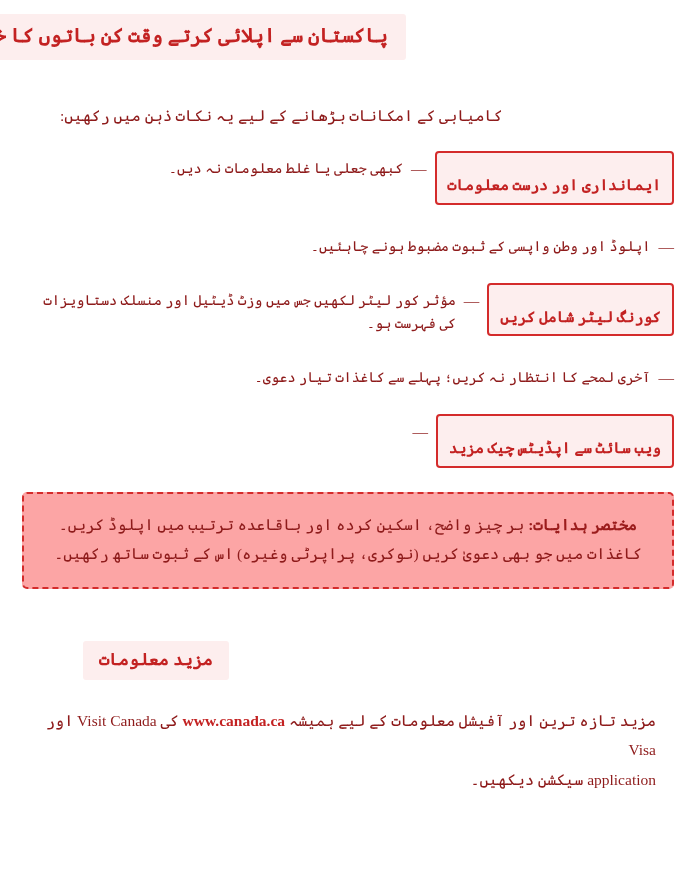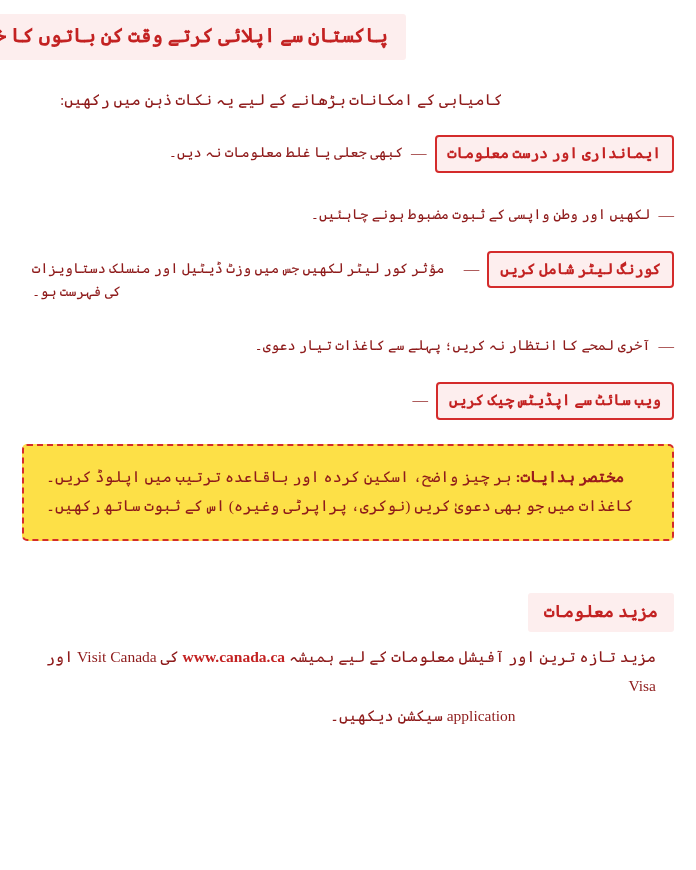--- a/index.html
+++ b/index.html
@@ -38,21 +38,21 @@
   .title-text {
     font-size: 19.5px;
     font-weight: bold;
     color: #c32222;
     line-height: 1.35;
     white-space: nowrap;
   }
 
   
   .intro {
-    margin-top: 28px;
+    margin-top: 44px;
     text-align: left;
     font-size: 15.5px;
     color: #8e1b1b;
     line-height: 1.6;
     padding-left: 38px;
   }
 
   
   .tips {
     margin-top: 22px;
@@ -65,98 +65,99 @@
     gap: 8px;
   }
   .tip-label {
     flex: 0 0 auto;
     border: 2px solid #d42b2b;
     border-radius: 4px;
     background: #fdeeee;
     color: #c32222;
     font-weight: bold;
     font-size: 15px;
-    padding: 7px 11px 8px 11px;
+    padding: 23px 11px 8px 11px;
     white-space: nowrap;
     line-height: 1.25;
   }
   .tip-dash {
     flex: 0 0 auto;
     color: #8e1b1b;
     font-size: 15.5px;
     padding-top: 9px;
   }
   .tip-desc {
     flex: 1 1 auto;
     color: #8e1b1b;
     font-size: 14px;
     line-height: 1.7;
     padding-top: 6px;
     text-align: right;
   }
   .tip-row.wide .tip-desc {
-    text-align: left;
+    text-align: right;
   }
 
   
   .note-box {
     margin-top: 12px;
     border: 2px dashed #d42b2b;
     border-radius: 5px;
-    background: #fde047;
+    background: #fca5a5;
     padding: 16px 22px 18px 22px;
     color: #8e1b1b;
     font-size: 15.5px;
     line-height: 1.9;
-    text-align: left;
+    text-align: center;
   }
   .note-label {
     font-weight: bold;
     color: #9b1c1c;
   }
 
   
   .more-wrap {
     margin-top: 52px;
     display: flex;
     justify-content: flex-start;
   }
   .more-box {
     background: #fdeeee;
     border-radius: 3px;
     padding: 8px 16px 10px 16px;
+    margin-right: 445px;
   }
   .more-title {
     font-size: 17px;
     font-weight: bold;
     color: #c32222;
     white-space: nowrap;
   }
   .footer-text {
-    margin-top: 10px;
+    margin-top: 26px;
     font-size: 15.5px;
     color: #8e1b1b;
     line-height: 1.9;
     text-align: right;
     padding: 0 18px;
   }
   .footer-text .url {
     font-weight: bold;
     color: #c32222;
     font-family: "Liberation Serif", serif;
     direction: ltr;
     unicode-bidi: isolate;
   }
   .ltr {
     direction: ltr;
     unicode-bidi: isolate;
   }
   .line2 {
     display: block;
-    text-align: left;
+    text-align: right;
     padding-left: 290px;
   }
 </style>
 </head>
 <body>
 
 <div class="page">
 
   <div class="title-wrap">
     <div class="title-box">
@@ -169,36 +170,36 @@
   <div class="tips">
 
     <div class="tip-row" style="padding-left:64px;">
       <div class="tip-label">ایمانداری اور درست معلومات</div>
       <div class="tip-dash">—</div>
       <div class="tip-desc">کبھی جعلی یا غلط معلومات نہ دیں۔</div>
     </div>
 
     <div class="tip-row" style="padding-left:40px;">
       <div class="tip-dash">—</div>
-      <div class="tip-desc">لکھیں اور وطن واپسی کے ثبوت مضبوط ہونے چاہئیں۔</div>
+      <div class="tip-desc">اپلوڈ اور وطن واپسی کے ثبوت مضبوط ہونے چاہئیں۔</div>
     </div>
 
     <div class="tip-row wide" style="padding-left:10px;">
       <div class="tip-label">کورنگ لیٹر شامل کریں</div>
       <div class="tip-dash">—</div>
       <div class="tip-desc">مؤثر کور لیٹر لکھیں جس میں وزٹ ڈیٹیل اور منسلک دستاویزات کی فہرست ہو۔</div>
     </div>
 
     <div class="tip-row" style="padding-left:40px;">
       <div class="tip-dash">—</div>
       <div class="tip-desc">آخری لمحے کا انتظار نہ کریں؛ پہلے سے کاغذات تیار دعوی۔</div>
     </div>
 
     <div class="tip-row wide" style="padding-left:6px;">
-      <div class="tip-label">ویب سائٹ سے اپڈیٹس چیک کریں</div>
+      <div class="tip-label">ویب سائٹ سے اپڈیٹس چیک مزید</div>
       <div class="tip-dash">—</div>
     </div>
 
   </div>
 
   <div class="note-box">
     <span class="note-label">مختصر ہدایات:</span>
     <span>ہر چیز واضح، اسکین کردہ اور باقاعدہ ترتیب میں اپلوڈ کریں۔ کاغذات میں جو بھی دعویٰ کریں (نوکری، پراپرٹی وغیرہ) اس کے ثبوت ساتھ رکھیں۔</span>
   </div>
 

